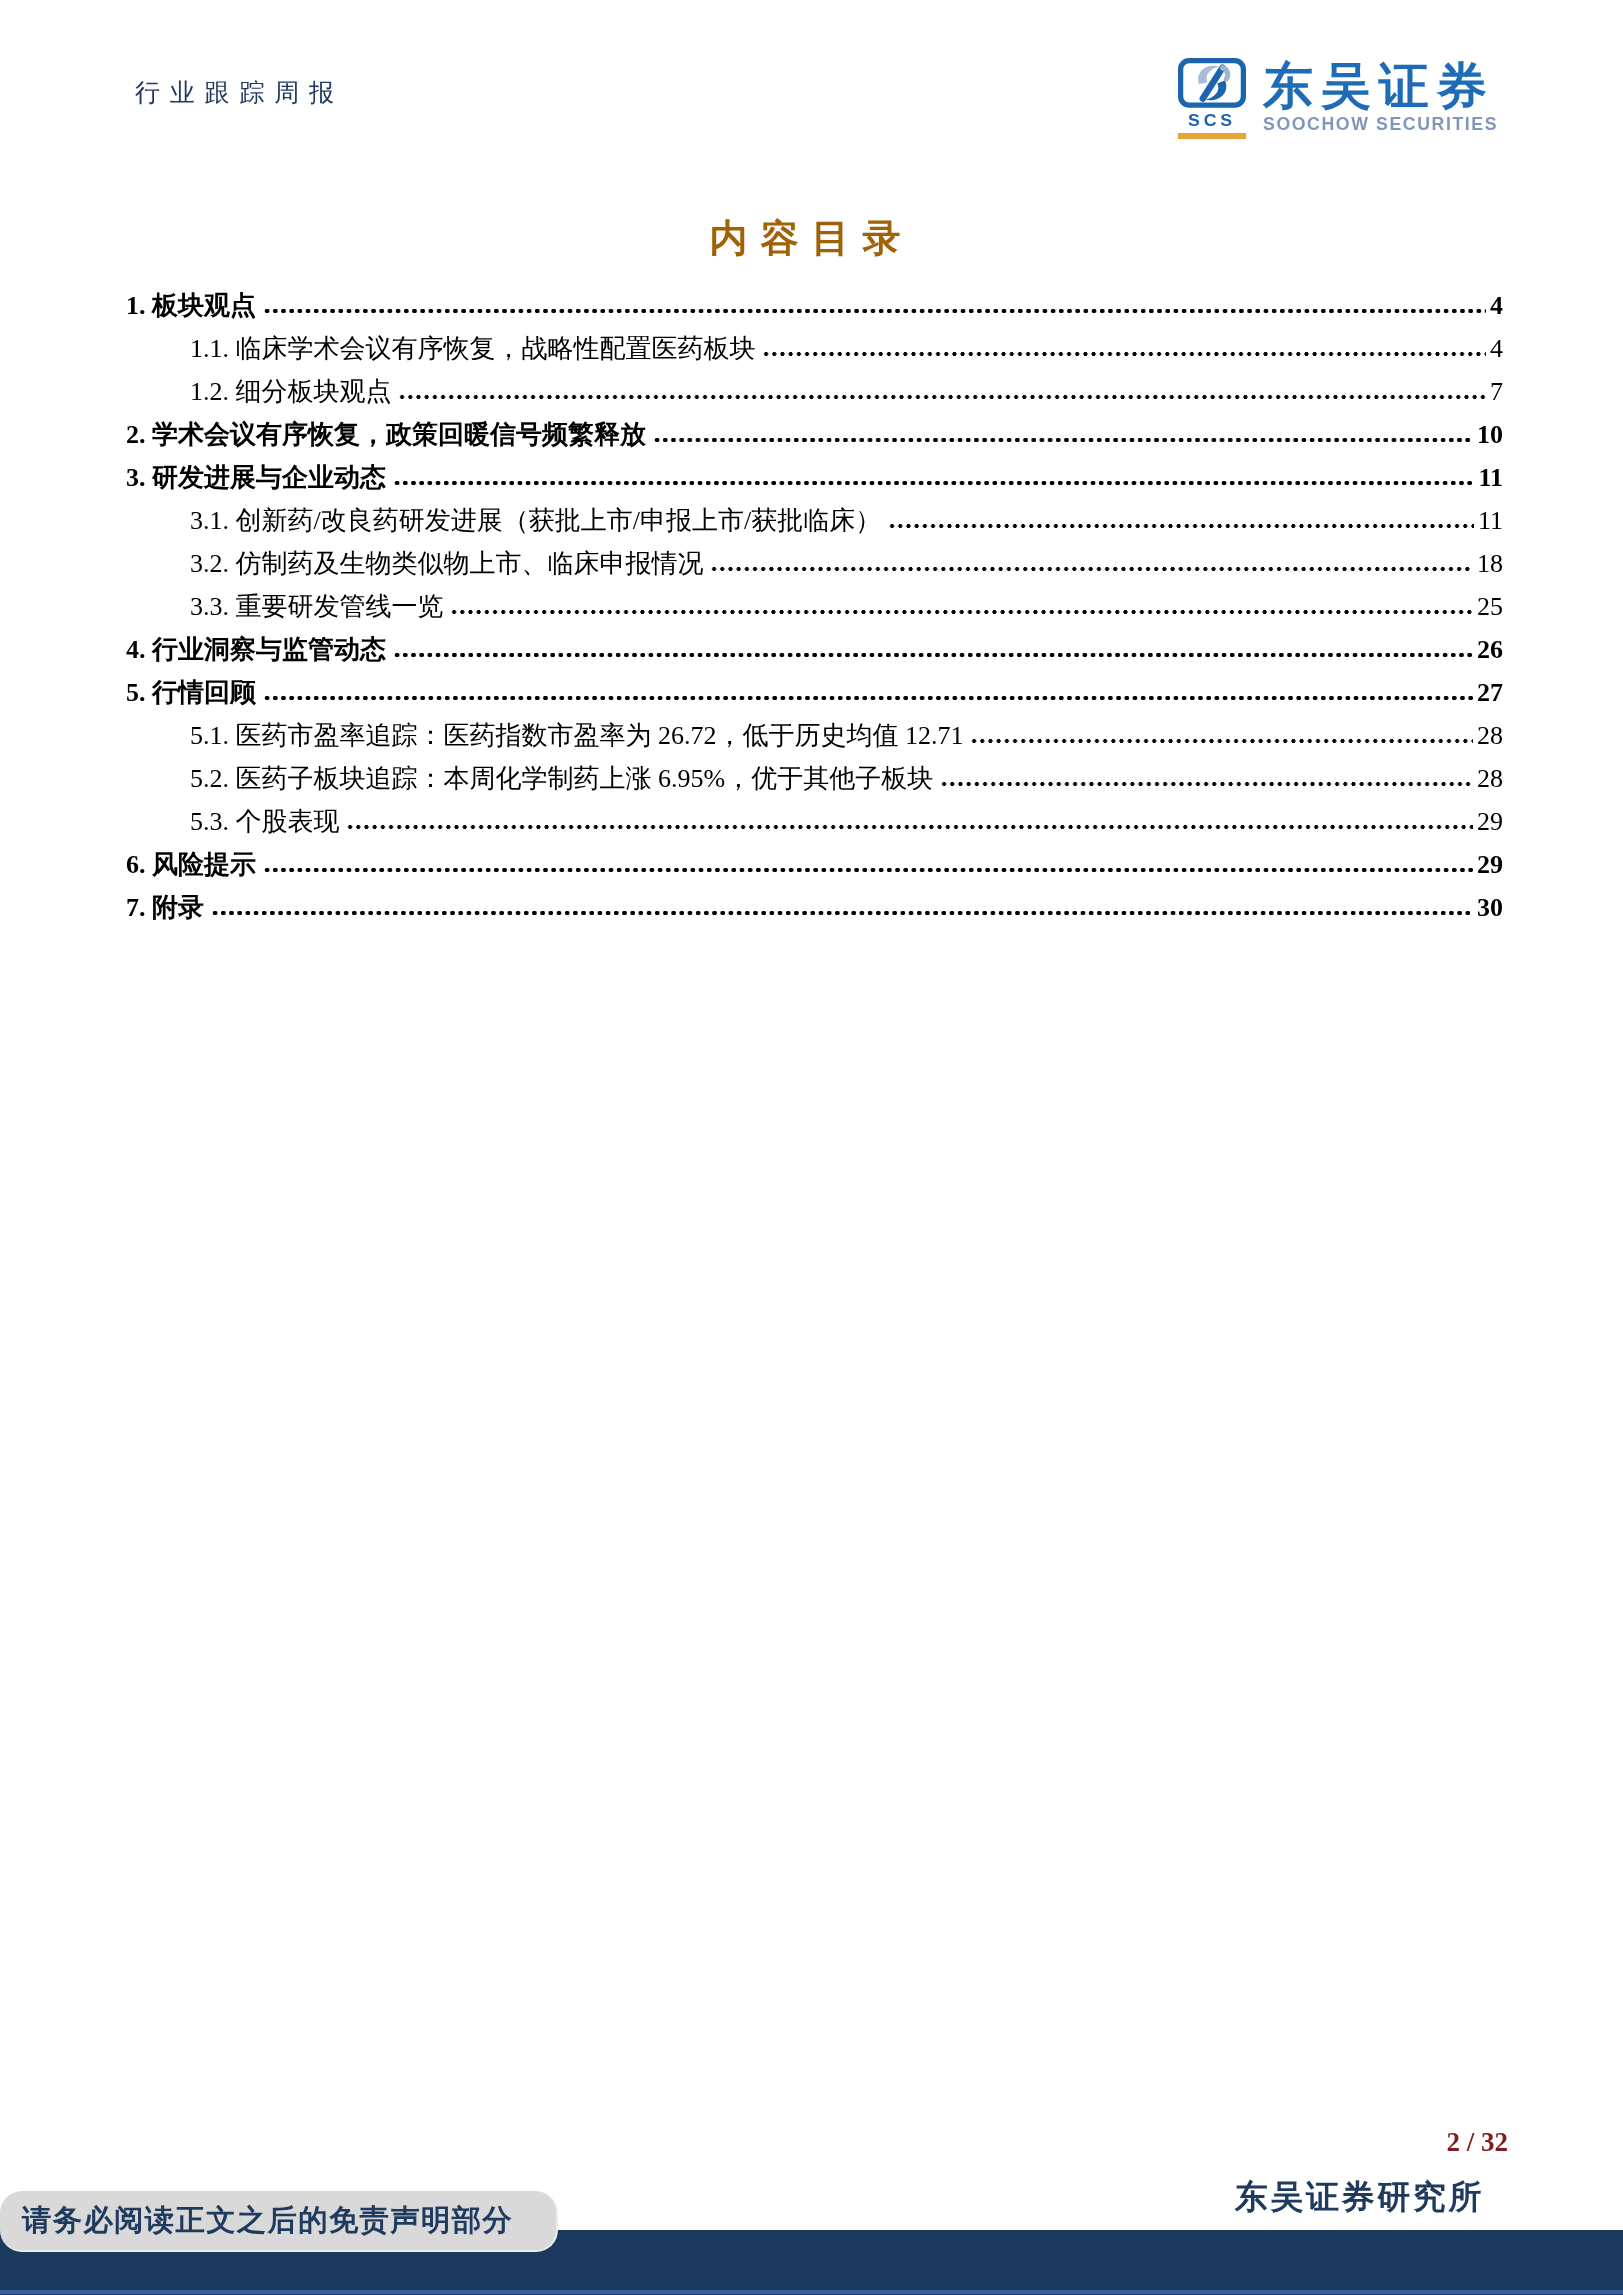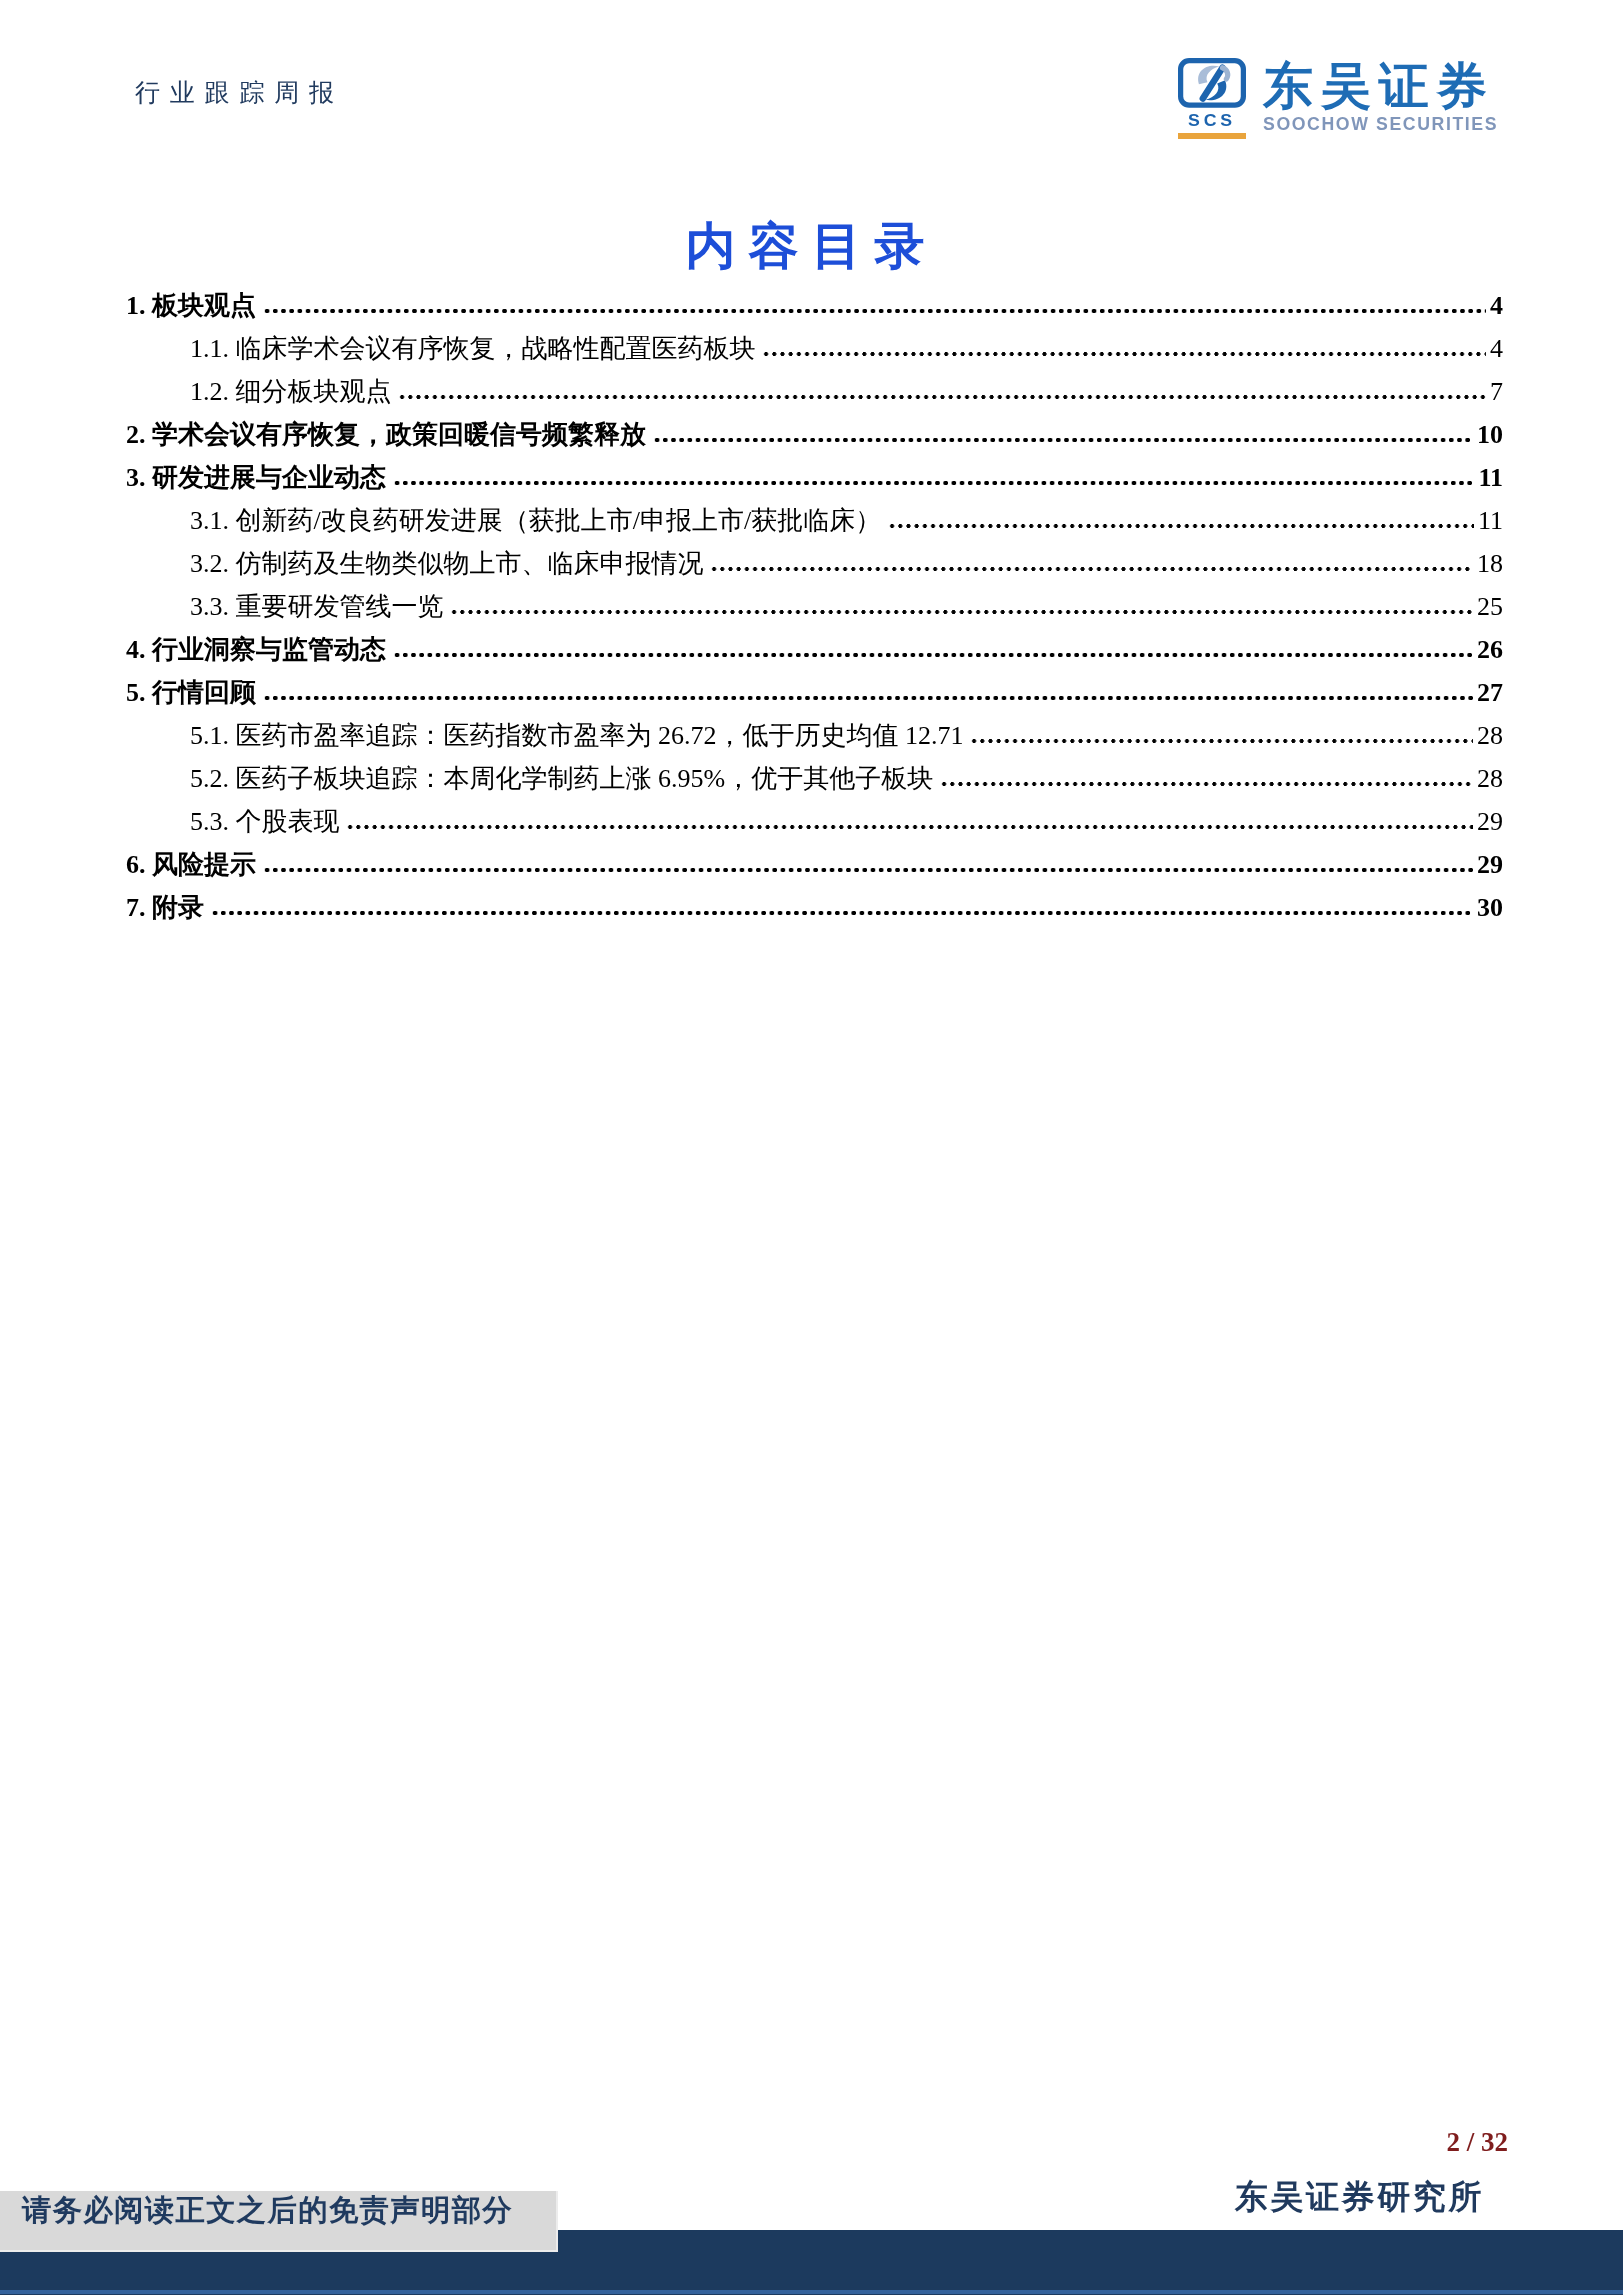--- a/index.html
+++ b/index.html
@@ -67,24 +67,24 @@
     color: #8096ba;
     white-space: nowrap;
   }
 
   
   .toc-title {
     position: absolute;
     left: 0; right: 0;
     top: 213px;
     text-align: center;
-    font-size: 50px;
+    font-size: 38px;
     font-weight: 700;
     letter-spacing: 13px;
-    color: #1d4ed8;
+    color: #a16207;
   }
   .toc-list {
     position: absolute;
     left: 126px;
     right: 120px;
     top: 278px;
   }
   .toc-row {
     height: 43px;
     display: flex;
@@ -151,22 +151,23 @@
   .disclaimer-box {
     position: absolute;
     left: 0;
     top: 2191px;
     width: 558px;
     height: 61px;
     background: #d9d9d9;
     border-right: 2px solid #ececec;
     border-bottom: 2px solid #ececec;
     display: flex;
-    align-items: flex-start;
+    align-items: center;
     padding-left: 22px;
+    border-radius: 22px;
   }
   .disclaimer-text {
     font-size: 29.4px;
     font-weight: 700;
     letter-spacing: 1.3px;
     color: #1f3a5f;
     white-space: nowrap;
   }
 </style>
 </head>

